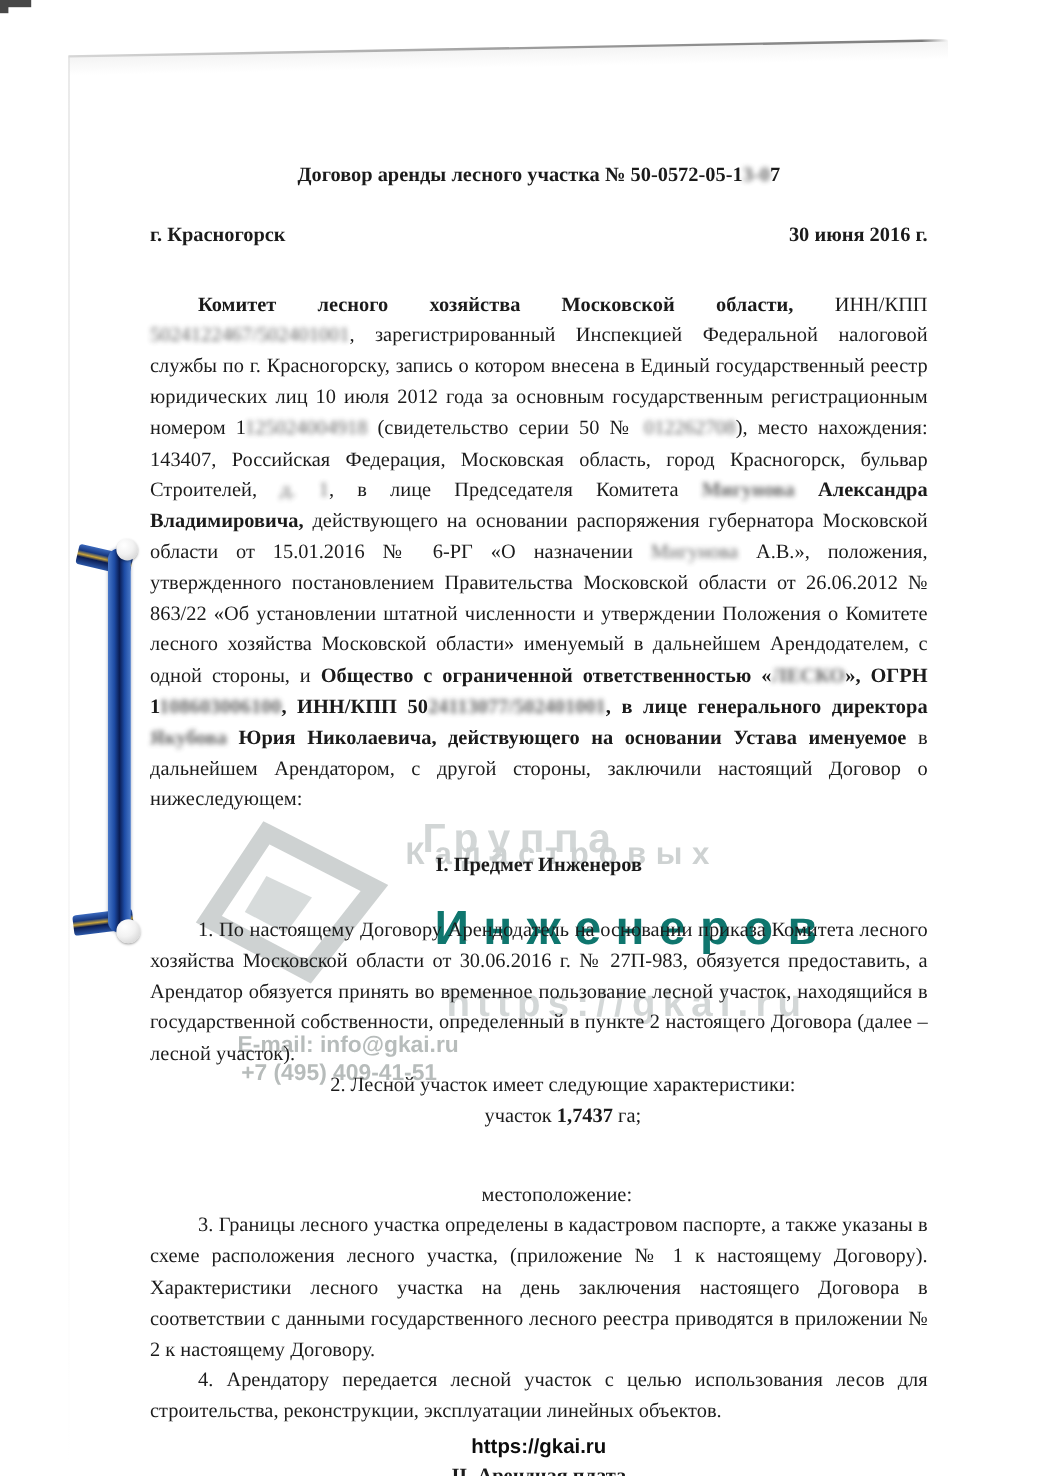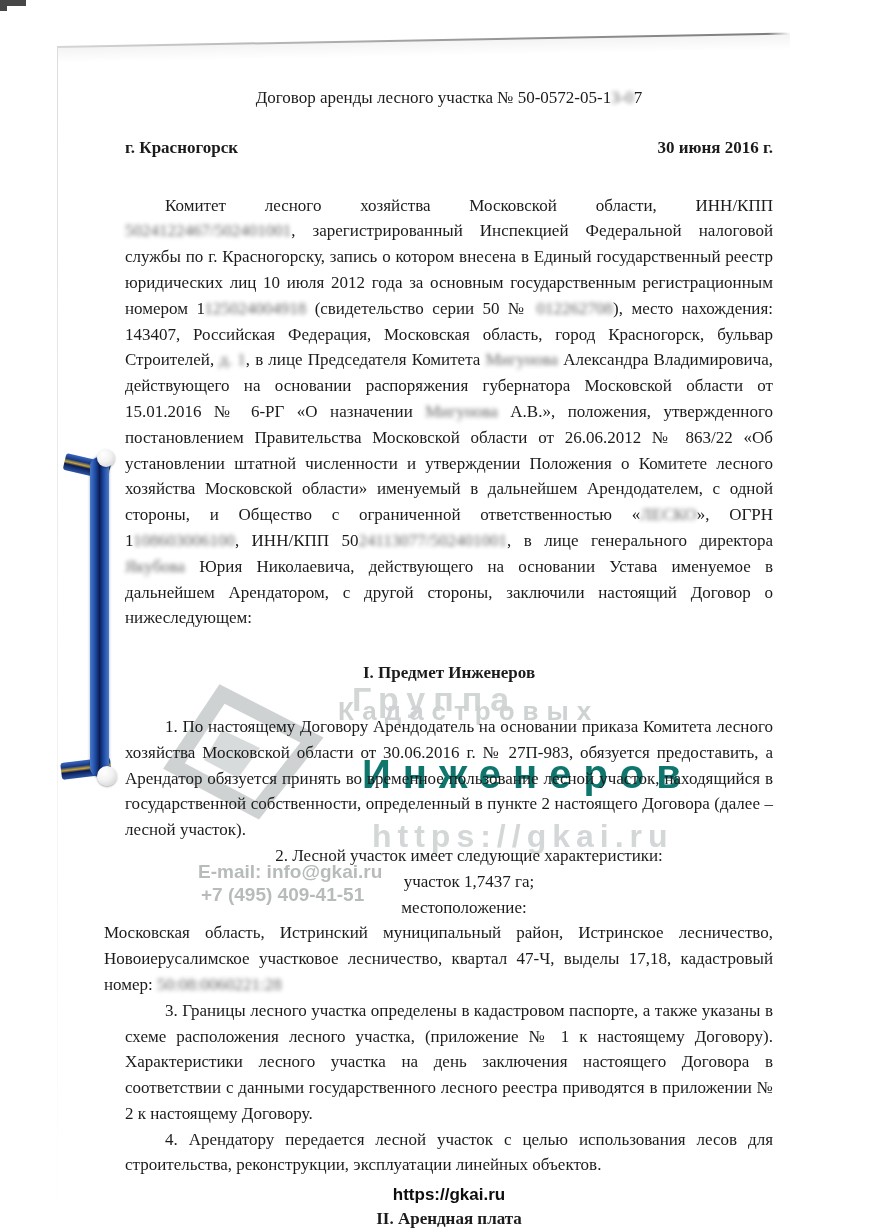--- a/index.html
+++ b/index.html
@@ -50,23 +50,23 @@
     background:radial-gradient(circle at 35% 30%,#ffffff 0%,#f2f2f2 45%,#c9c9c9 100%);
     box-shadow:0 1px 2px rgba(0,0,0,.35);
   }
   .pin-top{left:97px;top:449px;width:18px;height:18px;}
   .pin-bottom{left:97px;top:766px;width:20px;height:20px;}
   
   .sheet-text{
     position:absolute;left:125px;top:85px;width:648px;z-index:3;
     font-size:17px;line-height:25.8px;color:#1b1b1b;text-align:justify;
   }
-  .b{font-weight:normal;}
+  .b{font-weight:bold;}
   .redact{filter:blur(2.3px);opacity:.8;color:#3f3f3f;}
-  .doc-title{text-align:center;font-weight:normal;margin-bottom:24px;}
+  .doc-title{text-align:center;font-weight:bold;margin-bottom:24px;margin-top:48px;}
   .place-date{display:flex;justify-content:space-between;font-weight:bold;margin-bottom:32px;}
   .para{text-indent:40px;}
   .line-ind{margin-left:40px;text-align:center;}
   .outdent{margin-left:-21px;width:669px;}
   .sec-heading{text-align:center;font-weight:bold;margin-top:29px;margin-bottom:28px;text-indent:0;}
   .url-bold{
     text-align:center;font-family:"Liberation Sans",sans-serif;font-weight:bold;
     font-size:17px;color:#0d0d0d;margin-top:6px;line-height:22px;
   }
   .sec2-heading{text-align:center;font-weight:bold;margin-bottom:27px;}
@@ -107,21 +107,20 @@
     <span>30 июня 2016 г.</span>
   </div>
 
   <div class="para"><span class="b">Комитет лесного хозяйства Московской области,</span><span> ИНН/КПП </span><span class="redact">5024122467/502401001</span><span>, зарегистрированный Инспекцией Федеральной налоговой службы по г. Красногорску, запись о котором внесена в Единый государственный реестр юридических лиц 10 июля 2012 года за основным государственным регистрационным номером 1</span><span class="redact">125024004918</span><span> (свидетельство серии 50 № </span><span class="redact">012262708</span><span>), место нахождения: 143407, Российская Федерация, Московская область, город Красногорск, бульвар Строителей, </span><span class="redact">д. 1</span><span>, в лице Председателя Комитета </span><span class="b redact">Мигунова</span><span class="b"> </span><span class="b">Александра Владимировича,</span><span> действующего на основании распоряжения губернатора Московской области от 15.01.2016 № 6-РГ «О назначении </span><span class="redact">Мигунова</span><span> А.В.», положения, утвержденного постановлением Правительства Московской области от 26.06.2012 № 863/22 «Об установлении штатной численности и утверждении Положения о Комитете лесного хозяйства Московской области» именуемый в дальнейшем Арендодателем, с одной стороны, и </span><span class="b">Общество с ограниченной ответственностью «</span><span class="b redact">ЛЕСКО</span><span class="b">», ОГРН 1</span><span class="b redact">108603006100</span><span class="b">, ИНН/КПП 50</span><span class="b redact">24113077/502401001</span><span class="b">, в лице генерального директора </span><span class="b redact">Якубова</span><span class="b"> Юрия Николаевича, действующего на основании Устава именуемое</span><span> в дальнейшем Арендатором, с другой стороны, заключили настоящий Договор о нижеследующем:</span></div>
 
   <div class="sec-heading">I. Предмет Инженеров</div>
 
   <div class="para">1. По настоящему Договору Арендодатель на основании приказа Комитета лесного хозяйства Московской области от 30.06.2016 г. № 27П-983, обязуется предоставить, а Арендатор обязуется принять во временное пользование лесной участок, находящийся в государственной собственности, определенный в пункте 2 настоящего Договора (далее – лесной участок).</div>
   <div class="line-ind">2. Лесной участок имеет следующие характеристики:</div>
   <div class="line-ind"><span>участок </span><span class="b">1,7437</span><span> га;</span></div>
-  <div class="line-ind" style="margin-left:30px;">местоположение:</div>
-  <div class="outdent"><span>Московская область, Истринский муниципальный район, Истринское лесничество, Новоиерусалимское участковое лесничество, квартал 47-Ч, выделы 17,18, кадастровый номер: </span><span class="redact">50:08:0060221:28</span></div>
+  <div class="line-ind" style="margin-left:30px;margin-top:40px;">местоположение:</div>
   <div class="para">3. Границы лесного участка определены в кадастровом паспорте, а также указаны в схеме расположения лесного участка, (приложение № 1 к настоящему Договору). Характеристики лесного участка на день заключения настоящего Договора в соответствии с данными государственного лесного реестра приводятся в приложении № 2 к настоящему Договору.</div>
   <div class="para">4. Арендатору передается лесной участок с целью использования лесов для строительства, реконструкции, эксплуатации линейных объектов.</div>
 
   <div class="url-bold">https://gkai.ru</div>
   <div class="sec2-heading">II. Арендная плата</div>
 
 </div>
 
 </body></html>

